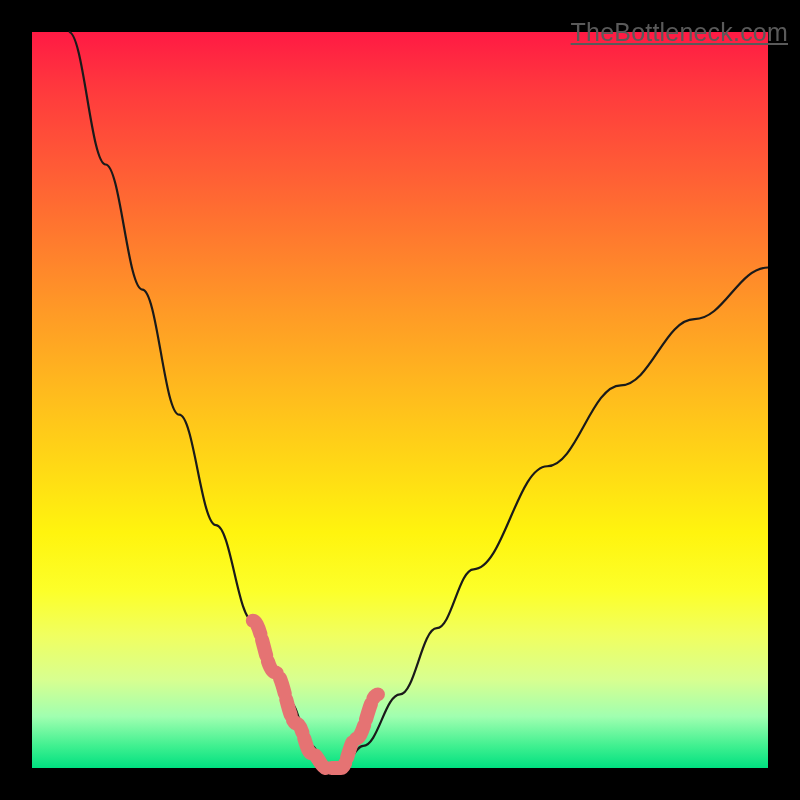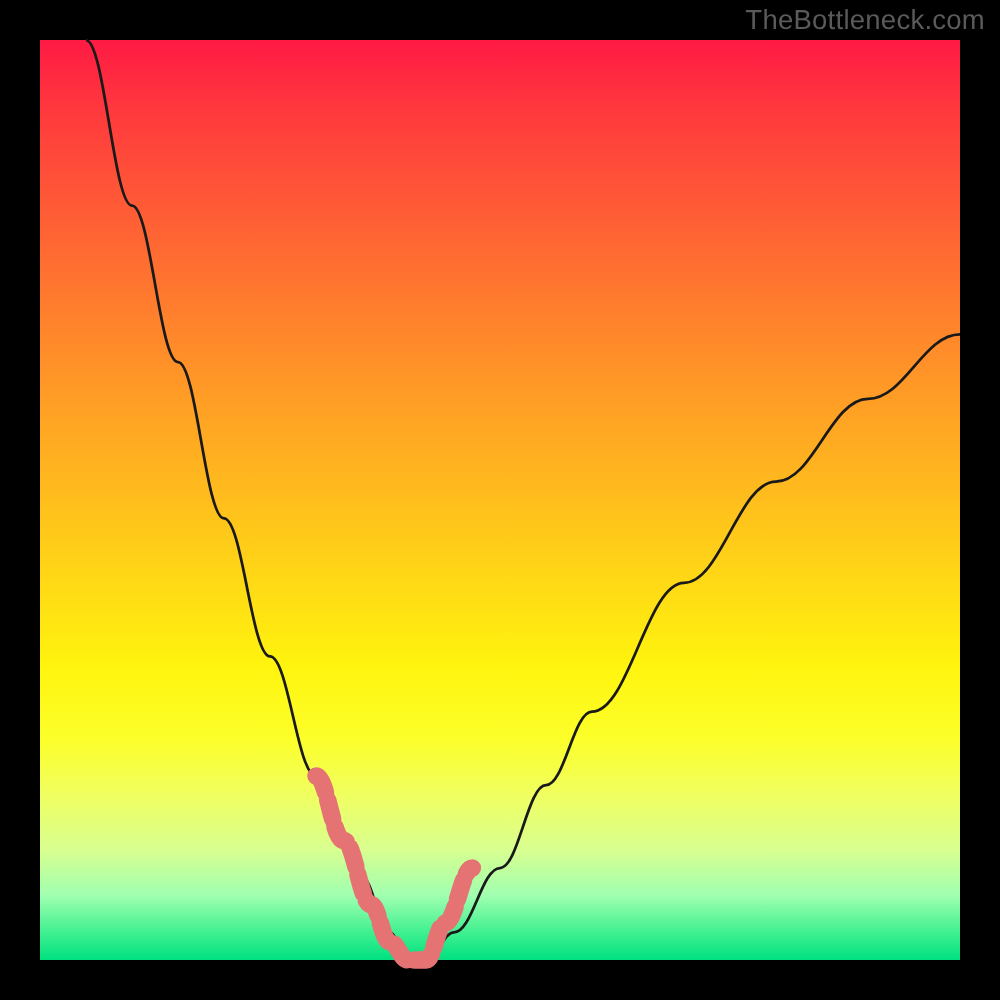--- a/index.html
+++ b/index.html
@@ -29,26 +29,27 @@
       #fcff2a 76%,
       #f0ff60 82%,
       #d8ff90 88%,
       #a0ffb0 93%,
       #40f090 97%,
       #00e080 100%
     );
   }
   .watermark {
     position: absolute;
-    top: 3px;
+    top: 18px;
     right: 12px;
     color: #5a5a5a;
-    font-size: 22px;
+    font-size: 25px;
     letter-spacing: 0.2px;
     z-index: 5;
+    text-decoration: underline;
   }
   .curve-svg {
     position: absolute;
     left: 0;
     top: 0;
     width: 800px;
     height: 800px;
     z-index: 3;
     pointer-events: none;
   }

